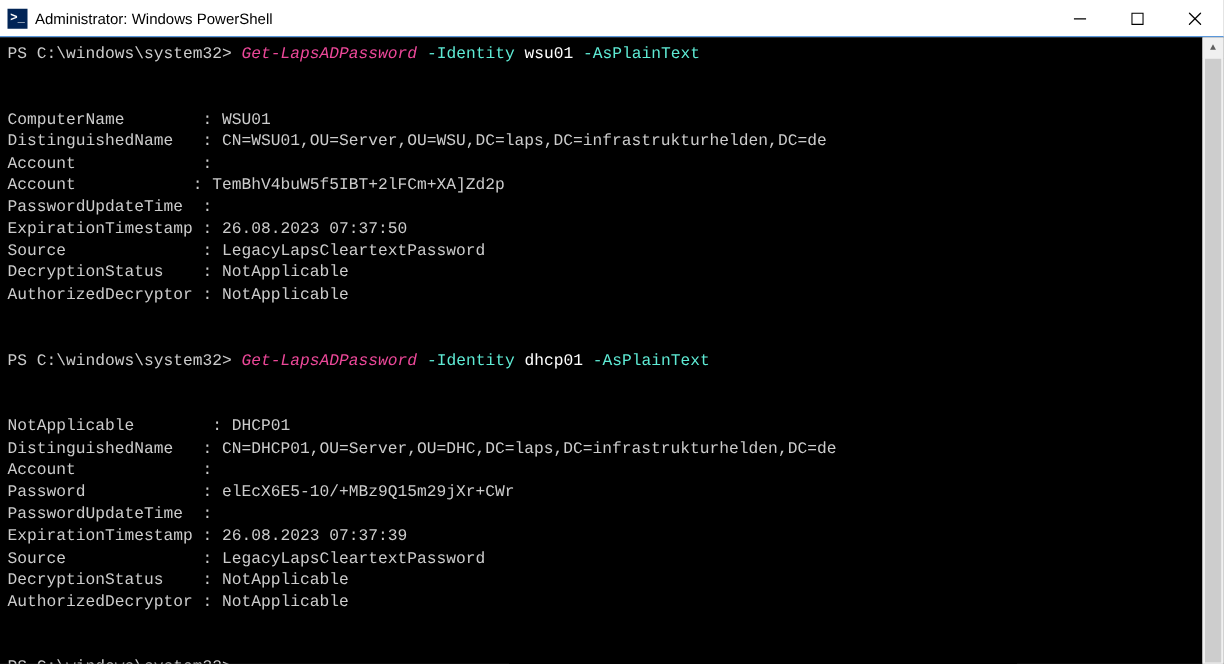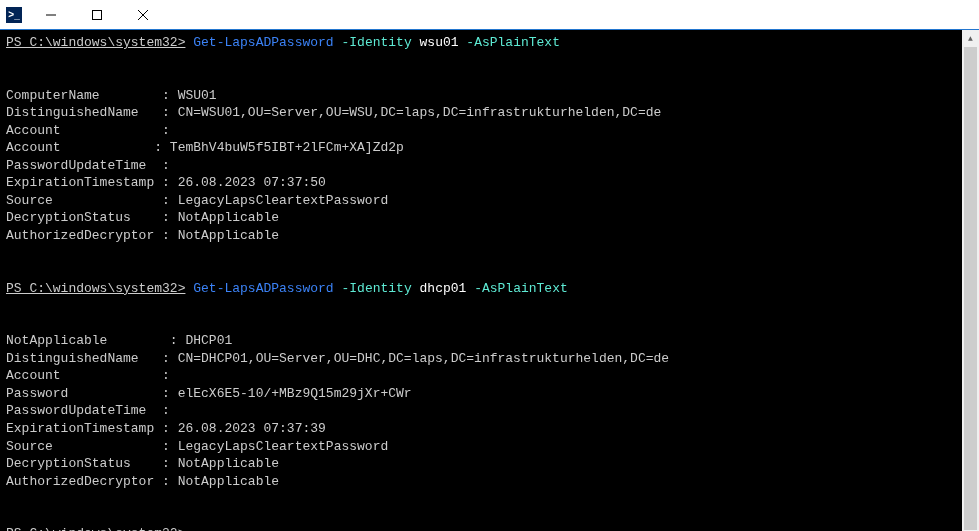--- a/index.html
+++ b/index.html
@@ -82,32 +82,33 @@
       position: relative;
     }
     .scroll-thumb {
       position: absolute;
       top: 0;
       left: 2px;
       right: 2px;
       height: 100%;
       background: #cdcdcd;
     }
-    .prompt { color: #ccc; text-decoration: underline; }
-    .cmd-yellow { color: #3b82f6; }
+    .prompt { color: #ccc; }
+    .cmd-yellow { color: #ec4899; font-style: italic; }
     .cmd-gray { color: #5eead4; }
     .cmd-purple { color: #ffffff; }
   </style>
 </head>
 <body>
 
 <div class="titlebar">
   <div class="titlebar-icon">
     <span>&gt;_</span>
   </div>
+  <div class="titlebar-title">Administrator: Windows PowerShell</div>
   <div class="titlebar-controls">
     <div class="titlebar-btn">
       <svg width="10" height="10">
           <line x1="0" y1="5" x2="10" y2="5" stroke="#000" stroke-width="1"></line>
         </svg>
     </div>
     <div class="titlebar-btn">
       <svg width="10" height="10">
           <rect x="0.5" y="0.5" width="9" height="9" fill="none" stroke="#000" stroke-width="1"></rect>
         </svg>

